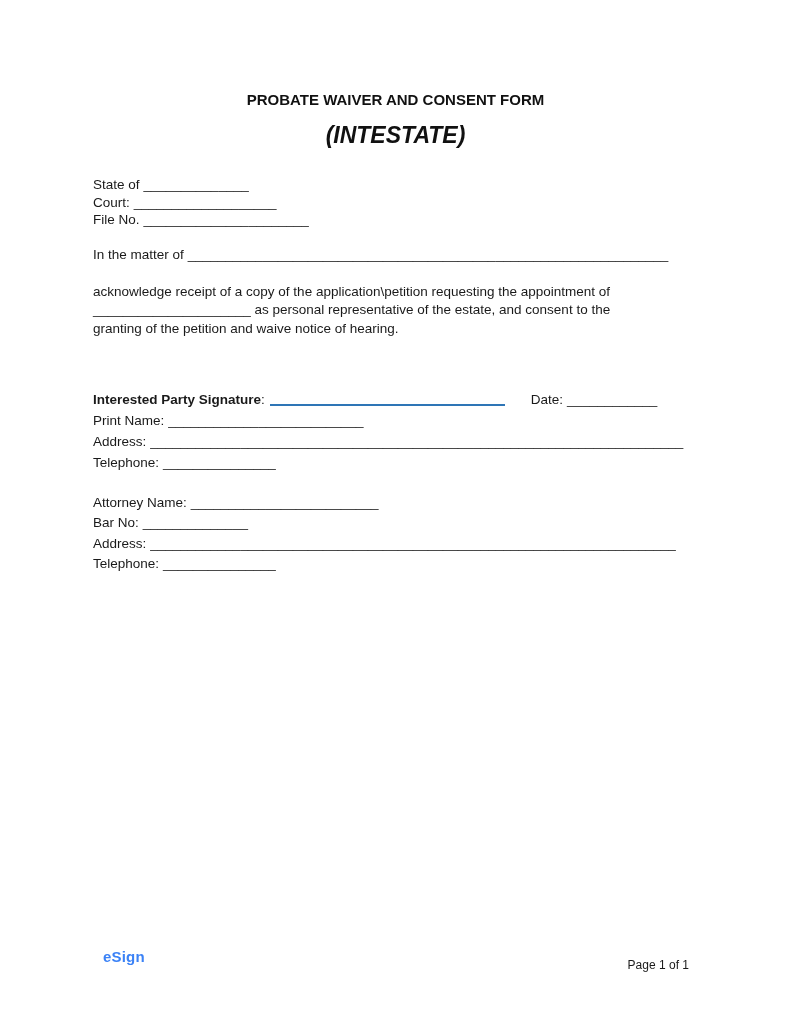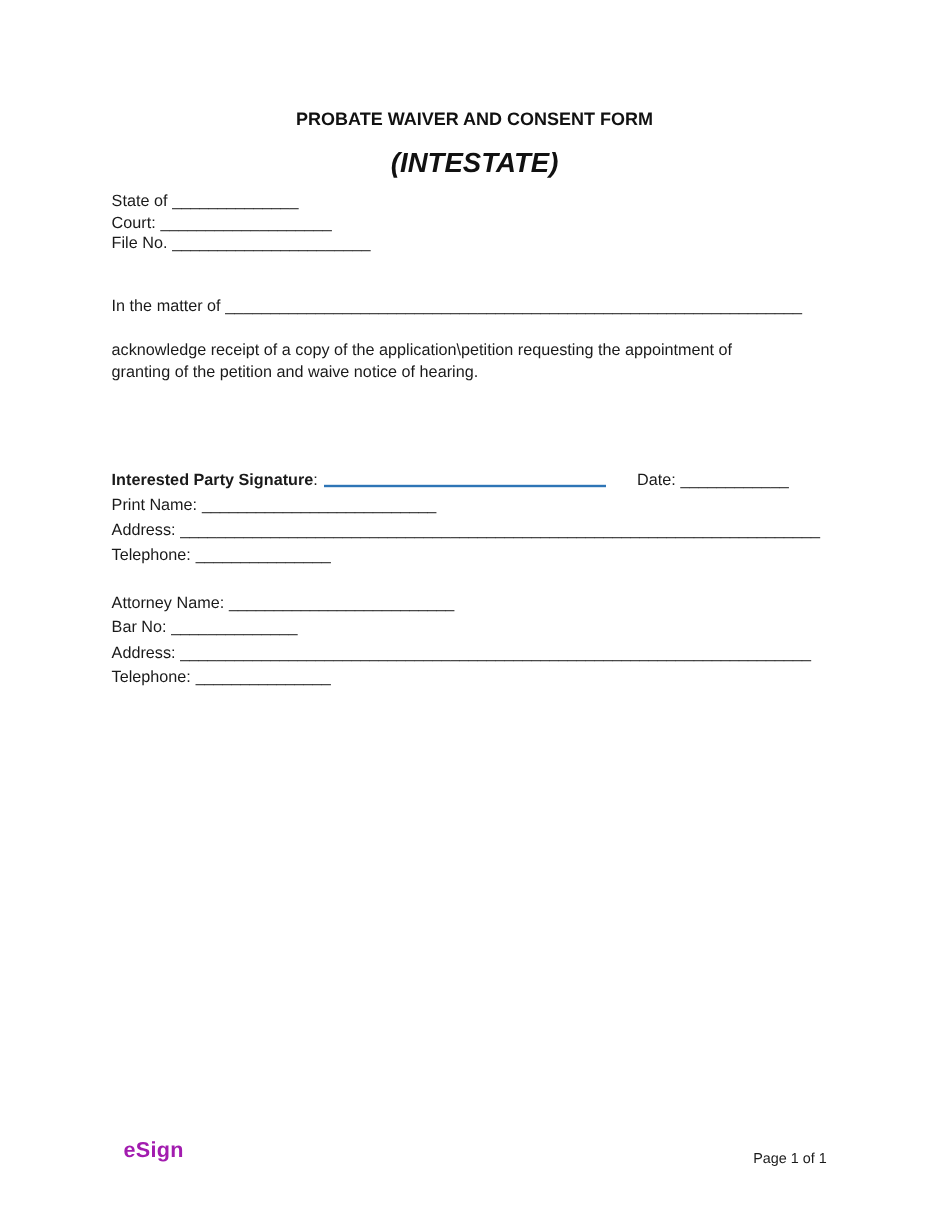--- a/index.html
+++ b/index.html
@@ -34,21 +34,21 @@
     width: 100%;
     text-align: center;
     font-size: 23px;
     font-weight: bold;
     font-style: italic;
     color: #111111;
   }
   .meta {
     position: absolute;
     left: 93px;
-    top: 159px;
+    top: 176px;
     line-height: 17.6px;
     white-space: nowrap;
   }
   .matter {
     position: absolute;
     left: 93px;
     top: 247px;
     white-space: nowrap;
   }
   .para {
@@ -81,24 +81,24 @@
     border-bottom: 2.5px solid #2e75b6;
     vertical-align: -2px;
     margin-left: 5px;
     margin-right: 8px;
   }
   .date-label { margin-left: 18px; }
   .brand {
     position: absolute;
     left: 103px;
     top: 948px;
-    font-size: 18px;
+    font-size: 15px;
     font-weight: bold;
     letter-spacing: 0.2px;
-    color: #a21caf;
+    color: #3b82f6;
   }
   .pagenum {
     position: absolute;
     right: 102px;
     top: 958px;
     font-size: 12px;
     color: #1a1a1a;
   }
 </style>
 </head>
@@ -112,20 +112,21 @@
   <div class="meta">
     <div><span>State of</span><span class="blank">______________</span></div>
     <div><span>Court:</span><span class="blank">___________________</span></div>
     <div><span>File No.</span><span class="blank">______________________</span></div>
   </div>
 
   <div class="matter"><span>In the matter of</span><span class="blank">________________________________________________________________</span></div>
 
   <div class="para">
     <div>acknowledge receipt of a copy of the application\petition requesting the appointment of</div>
+    <div>_____________________ as personal representative of the estate, and consent to the</div>
     <div>granting of the petition and waive notice of hearing.</div>
   </div>
 
   <div class="sig">
     <div><span class="b">Interested Party Signature</span><span>:</span><span class="sig-line"></span><span class="date-label">Date:</span><span class="blank">____________</span></div>
     <div><span>Print Name:</span><span class="blank">__________________________</span></div>
     <div><span>Address:</span><span class="blank">_______________________________________________________________________</span></div>
     <div><span>Telephone:</span><span class="blank">_______________</span></div>
   </div>
 

